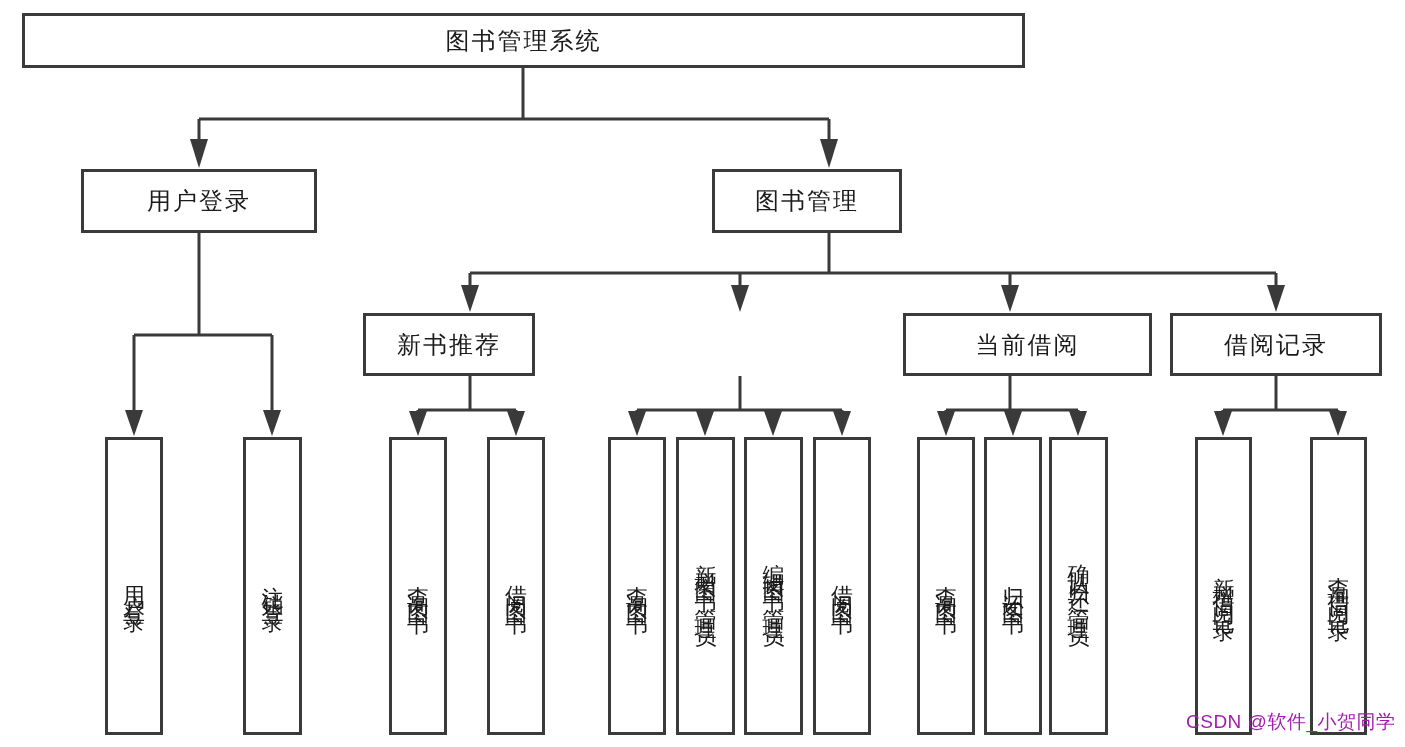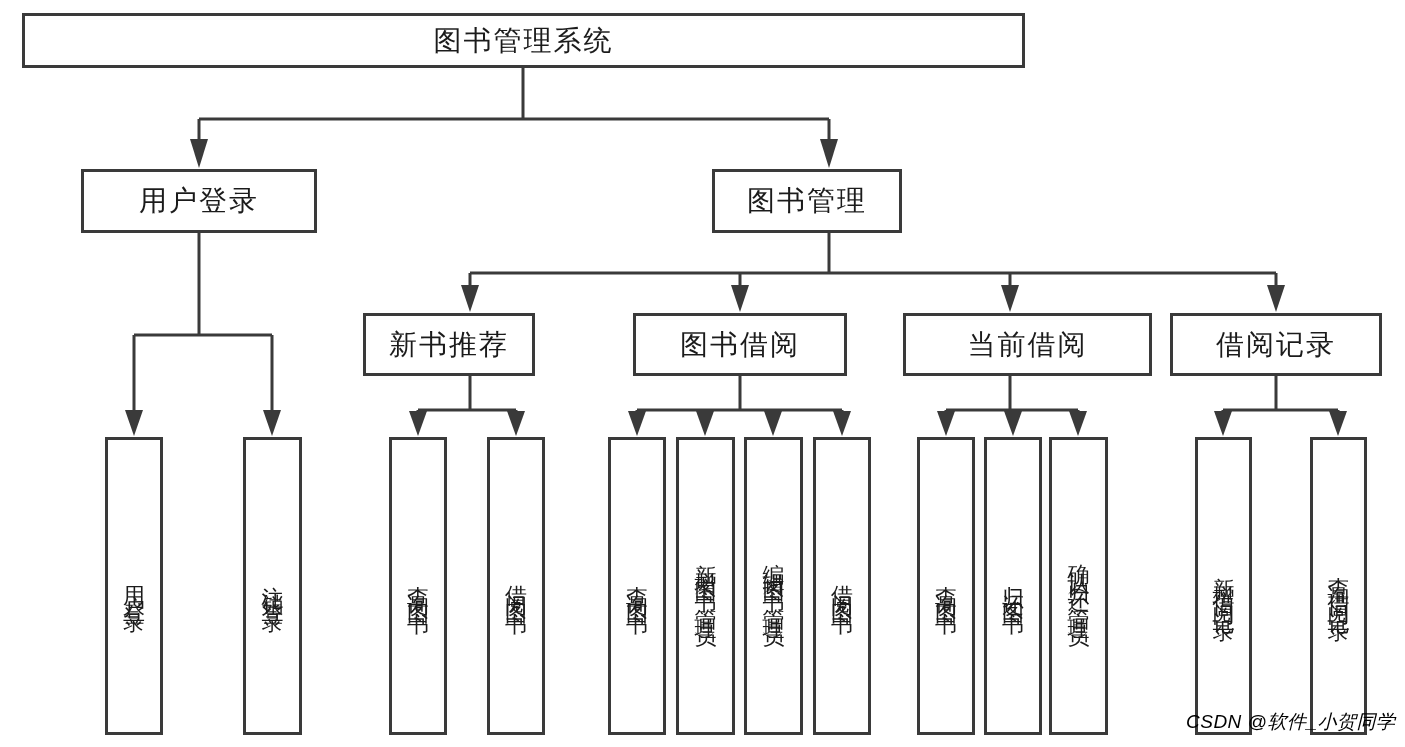--- a/index.html
+++ b/index.html
@@ -12,42 +12,41 @@
   }
   svg.wires{position:absolute;left:0;top:0;pointer-events:none;}
   .node{
     position:absolute;
     box-sizing:border-box;
     background:#ffffff;
     border:3px solid #3a3a3a;
     display:flex;align-items:center;justify-content:center;
   }
   .hlabel{
-    font-size:28px;
+    font-size:24px;
     letter-spacing:2px;
     color:#1b1b1b;
     white-space:nowrap;
   }
   .vlabel{
     writing-mode:vertical-rl;
     text-orientation:mixed;
     font-size:22px;
     letter-spacing:9px;
     line-height:1;
     color:#1b1b1b;
     white-space:nowrap;
   }
   .watermark{
     position:absolute;
     left:1186px;top:709px;
     font-size:19px;
-    color:#000000;
+    color:#a21caf;
     letter-spacing:0.5px;
     white-space:nowrap;
-    font-style:italic;
   }
 </style>
 </head>
 <body>
 
 <div class="stage">
 
   <svg class="wires" width="1405" height="747" viewBox="0 0 1405 747">
     <g stroke="#3a3a3a" stroke-width="3" fill="none">
 
@@ -102,23 +101,20 @@
   <div class="node" style="left:81px;top:169px;width:236px;height:64px">
     <span class="hlabel">用户登录</span>
   </div>
   <div class="node" style="left:712px;top:169px;width:190px;height:64px">
     <span class="hlabel">图书管理</span>
   </div>
 
   <div class="node" style="left:363px;top:313px;width:172px;height:63px">
     <span class="hlabel">新书推荐</span>
   </div>
-  <div class="node" style="left:633px;top:313px;width:214px;height:63px">
-    <span class="hlabel">图书借阅</span>
-  </div>
   <div class="node" style="left:903px;top:313px;width:249px;height:63px">
     <span class="hlabel">当前借阅</span>
   </div>
   <div class="node" style="left:1170px;top:313px;width:212px;height:63px">
     <span class="hlabel">借阅记录</span>
   </div>
 
   <div class="node" style="left:105px;top:437px;width:58px;height:298px">
     <span class="vlabel">用户登录</span>
   </div>

